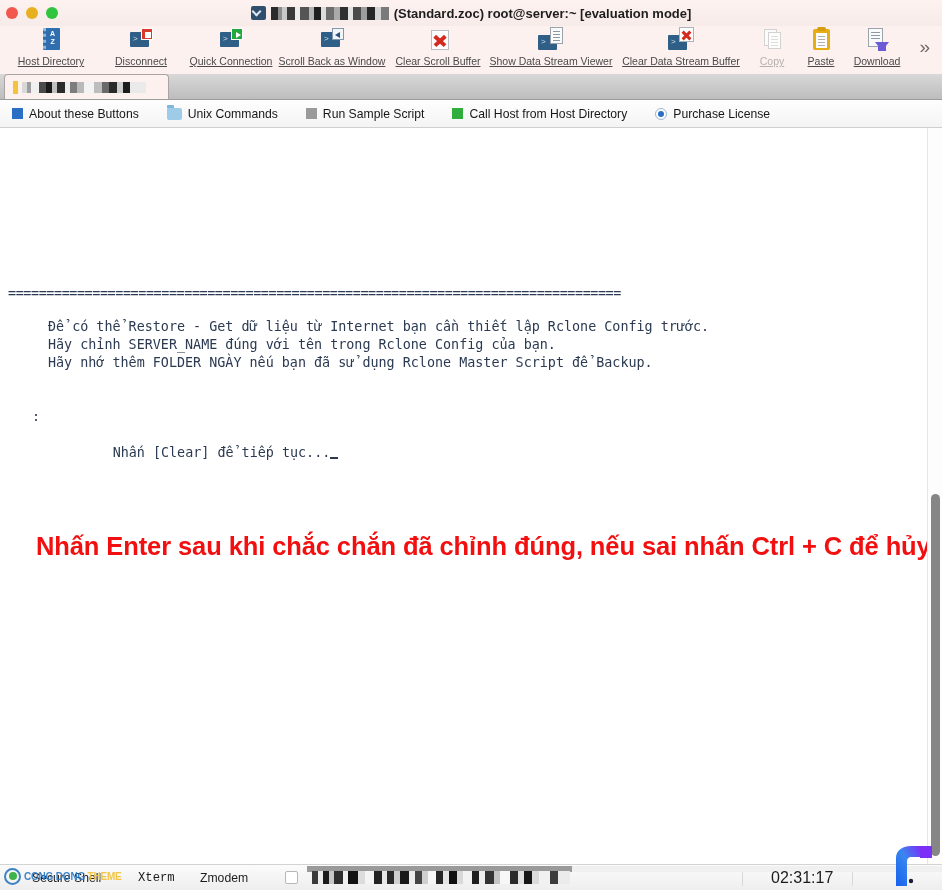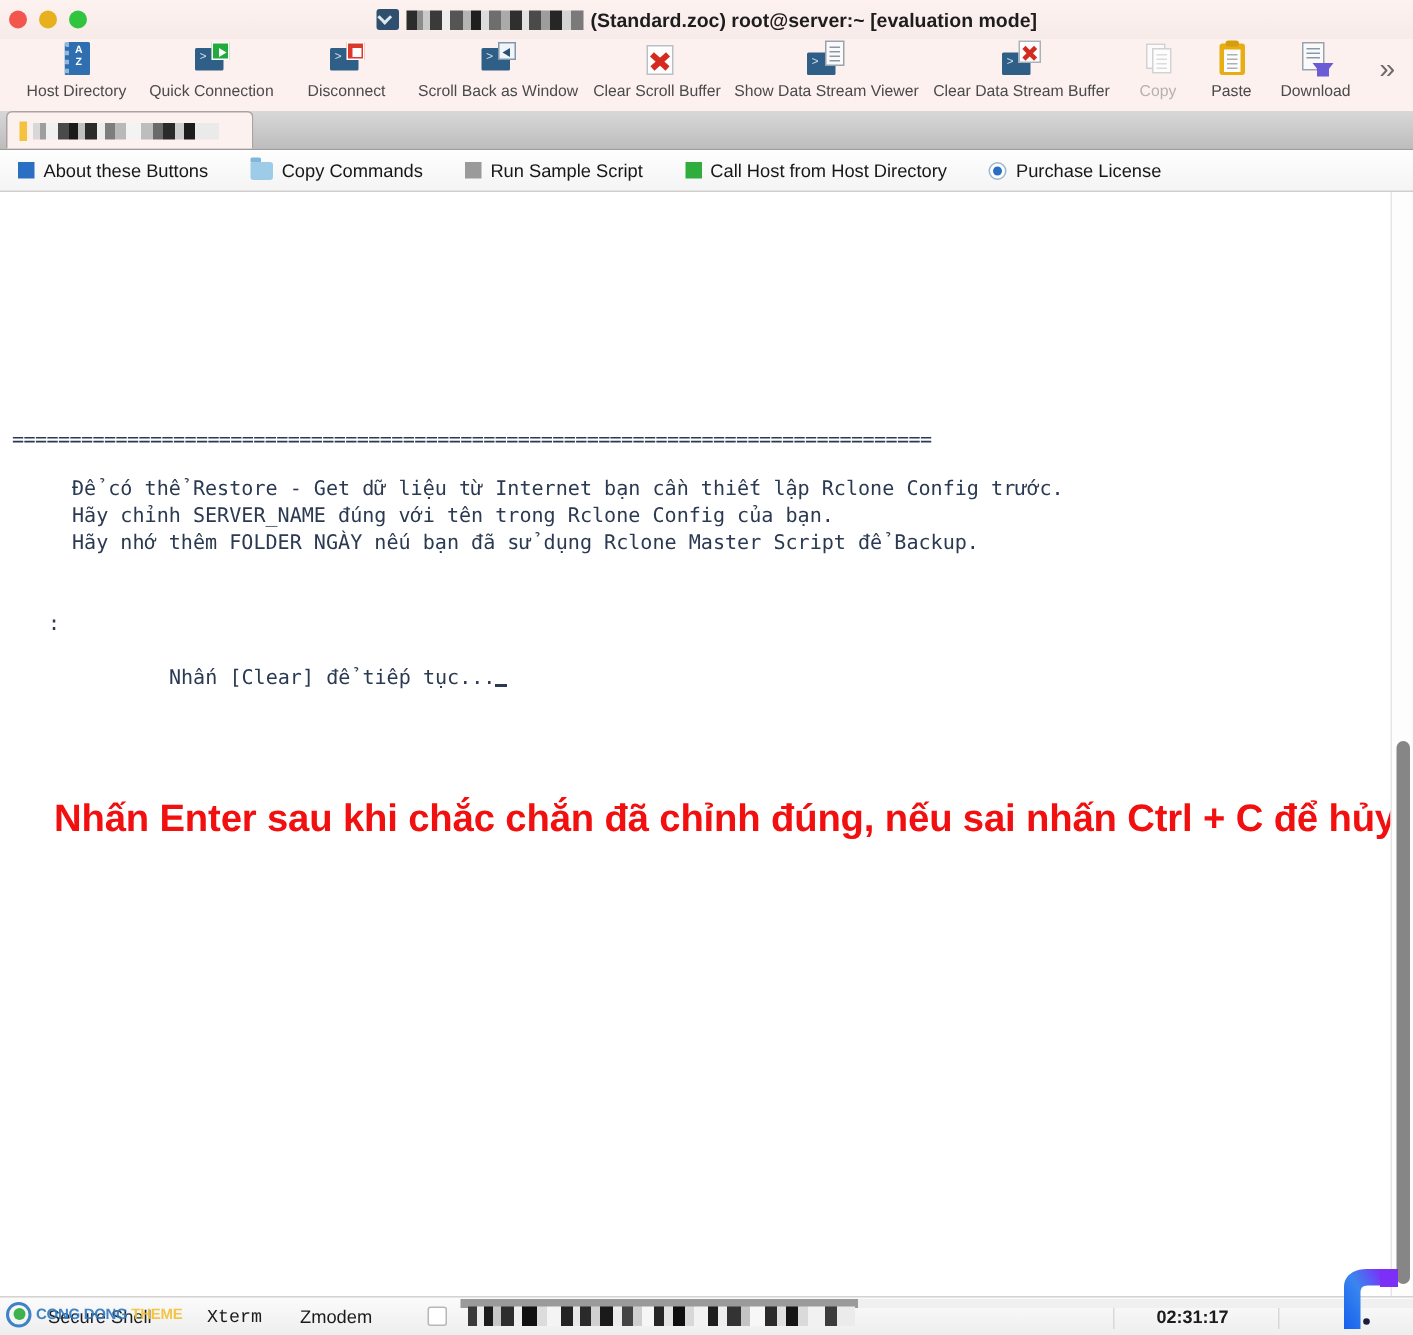--- a/index.html
+++ b/index.html
@@ -101,20 +101,21 @@
   .tb-icon {
     width: 26px; height: 26px;
     position: relative;
     margin-bottom: 2px;
   }
   .tb-label {
     font-size: 10.5px;
     color: #4a4a4a;
     white-space: nowrap;
     line-height: 12px;
+    text-decoration: underline;
   }
   .tb-item.disabled .tb-label { color: #b6b0ae; }
   .tb-chev {
     margin-left: auto;
     align-self: center;
     font-size: 19px;
     color: #6d6a69;
     padding-right: 6px;
     padding-bottom: 8px;
     line-height: 1;
@@ -439,21 +440,21 @@
     background: #f0f0f0;
   }
   .sb-scroll-thumb {
     position: absolute;
     left: 307px; top: 1px;
     width: 265px; height: 6px;
     background: #9a9a9a;
   }
   .sb-time {
     position: absolute; left: 771px;
-    font-size: 12px; color: #1c1c1c; font-weight: bold;
+    font-size: 16px; color: #1c1c1c;
   }
   .sb-sep {
     position: absolute;
     top: 7px;
     width: 1px; height: 14px;
     background: #d8d8d8;
   }
 
   .sb-wm {
     position: absolute;
@@ -502,31 +503,31 @@
     <div class="tb-item">
       <span class="tb-icon">
           <span class="ic-book"></span>
         </span>
       <span class="tb-label">Host Directory</span>
     </div>
 
     <div class="tb-item">
       <span class="tb-icon">
         <span class="ic-term"></span>
+          <span class="ic-badge red"></span>
+      </span>
+      <span class="tb-label">Disconnect</span>
+    </div>
+
+    <div class="tb-item">
+      <span class="tb-icon">
+        <span class="ic-term"></span>
           <span class="ic-badge green"></span>
       </span>
       <span class="tb-label">Quick Connection</span>
-    </div>
-
-    <div class="tb-item">
-      <span class="tb-icon">
-        <span class="ic-term"></span>
-          <span class="ic-badge red"></span>
-      </span>
-      <span class="tb-label">Disconnect</span>
     </div>
 
     <div class="tb-item" style="width:112px">
       <span class="tb-icon">
         <span class="ic-term"></span>
           <span class="ic-badge blue"></span>
       </span>
       <span class="tb-label">Scroll Back as Window</span>
     </div>
 
@@ -607,21 +608,21 @@
     </div>
   </div>
 
   <div class="buttonbar">
     <div class="bb-item">
       <span class="bb-ico sq-blue"></span>
       <span class="bb-label">About these Buttons</span>
     </div>
     <div class="bb-item">
       <span class="bb-ico folder"></span>
-      <span class="bb-label">Copy Commands</span>
+      <span class="bb-label">Unix Commands</span>
     </div>
     <div class="bb-item">
       <span class="bb-ico sq-grey"></span>
       <span class="bb-label">Run Sample Script</span>
     </div>
     <div class="bb-item">
       <span class="bb-ico sq-green"></span>
       <span class="bb-label">Call Host from Host Directory</span>
     </div>
     <div class="bb-item">

